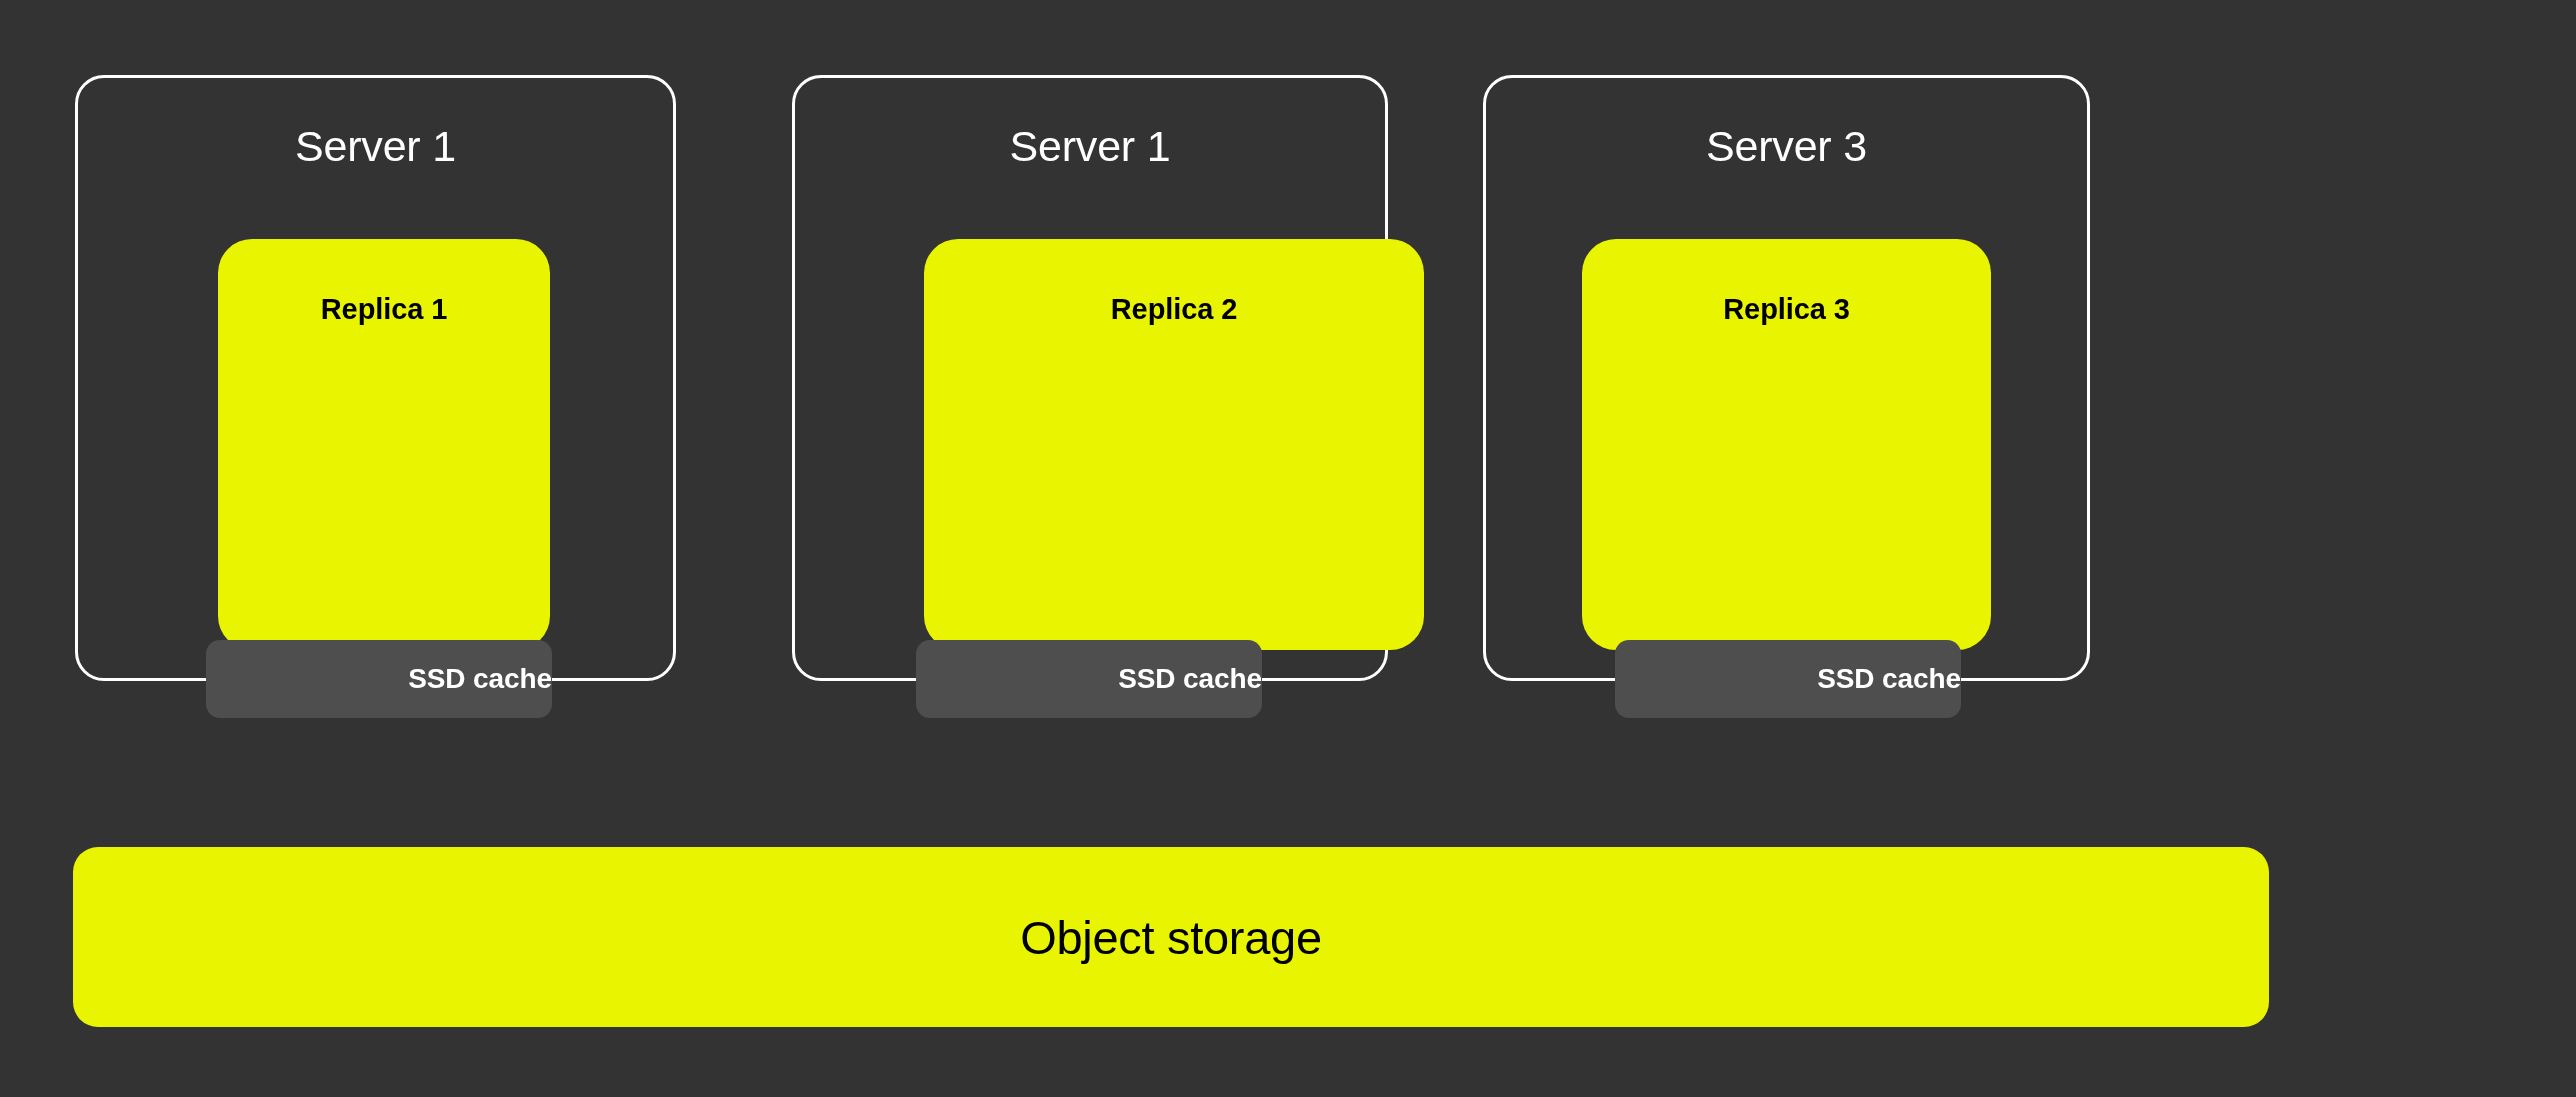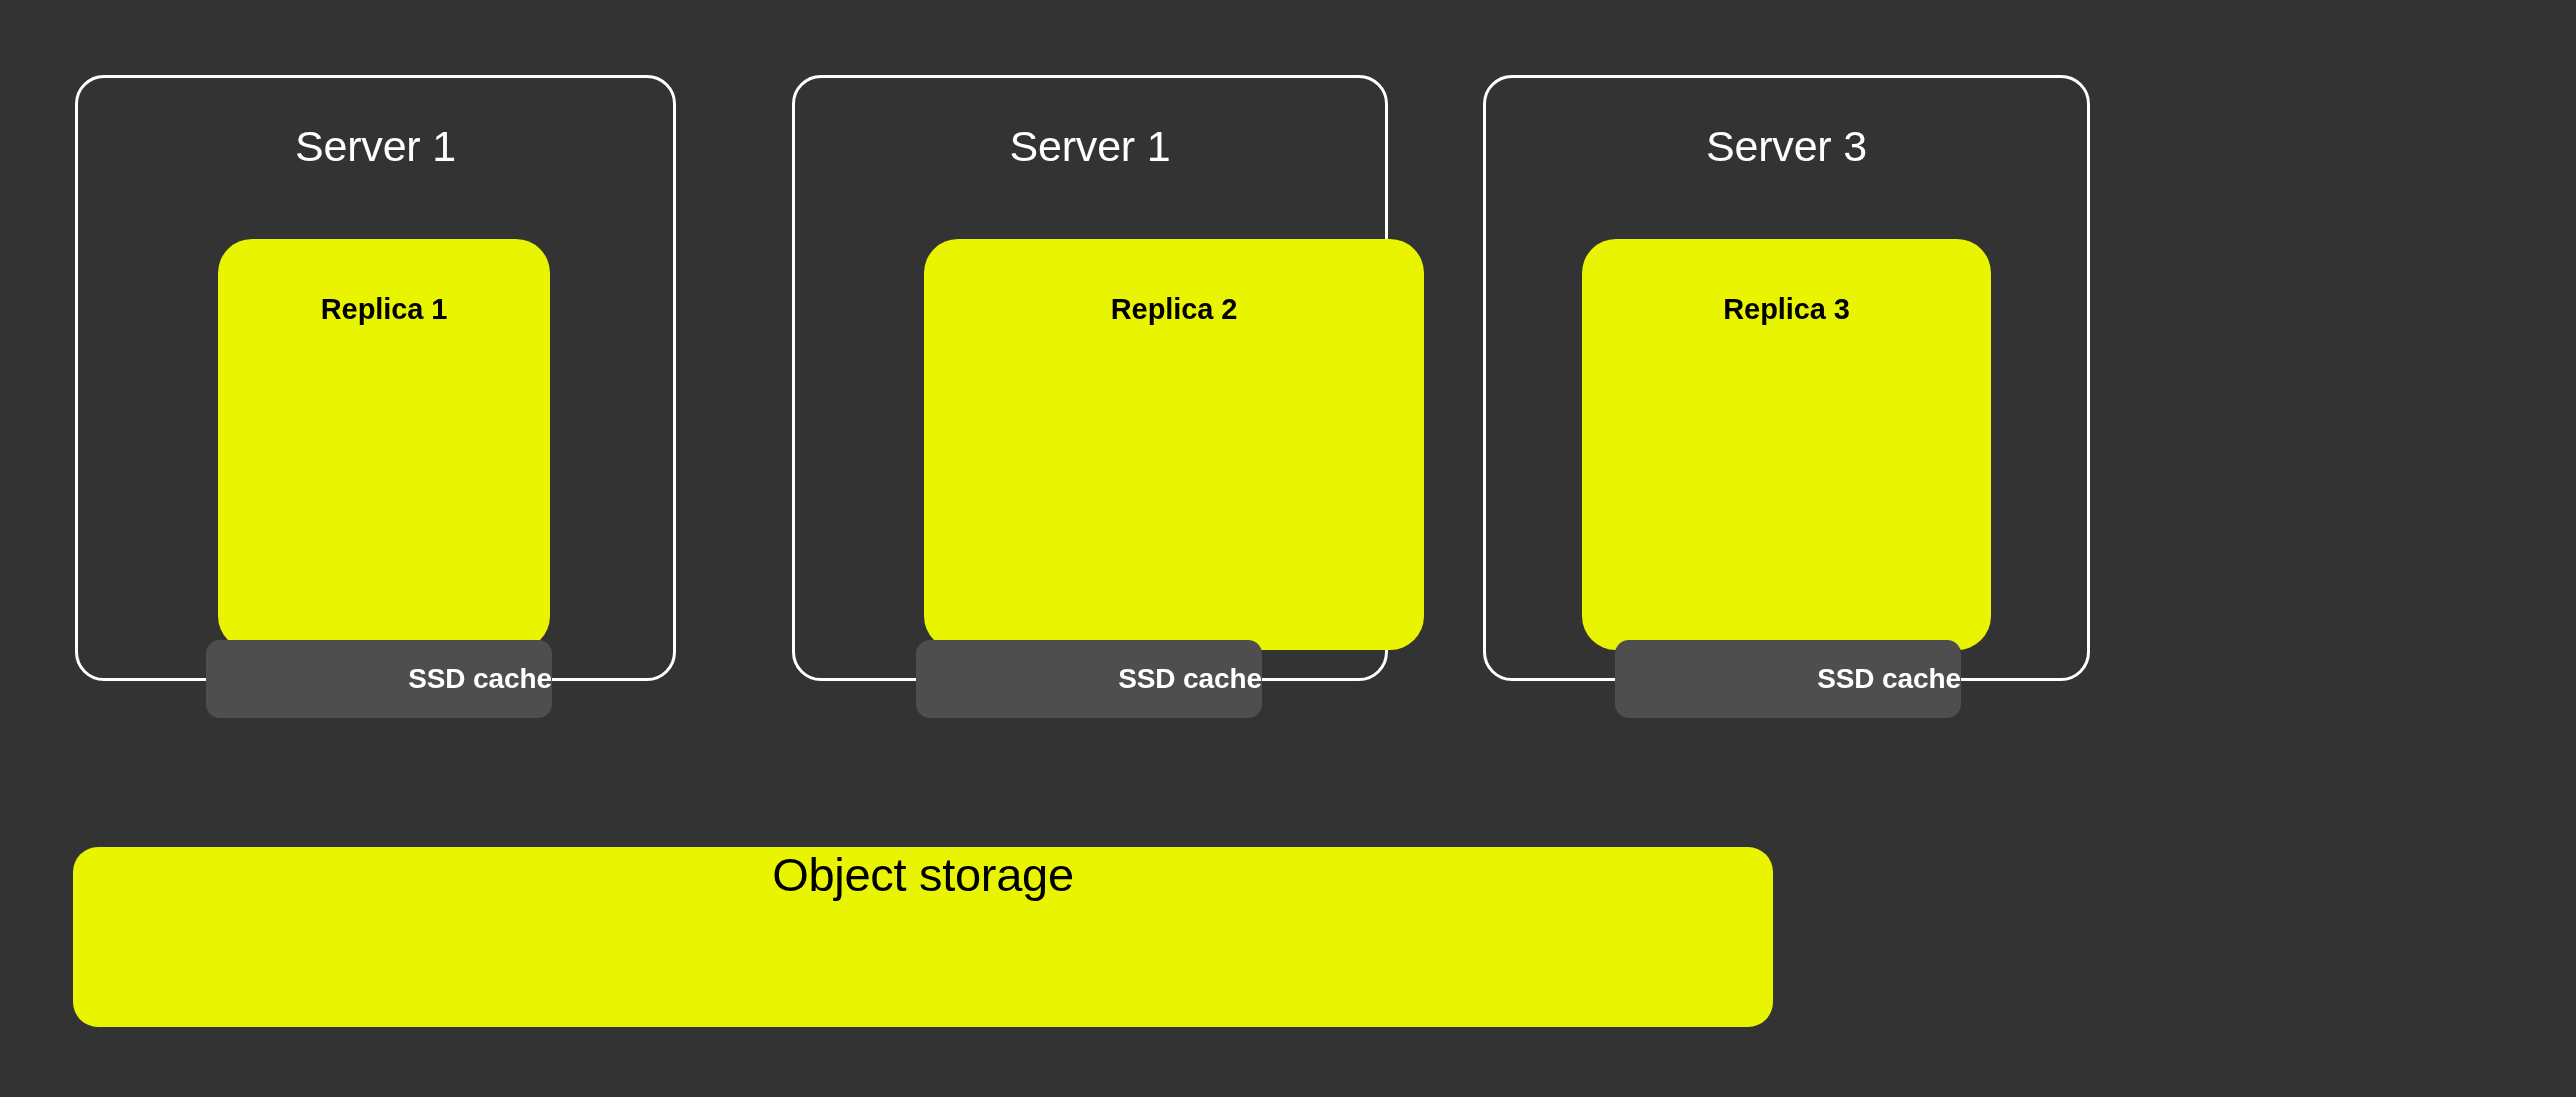--- a/index.html
+++ b/index.html
@@ -95,27 +95,27 @@
     font-weight: 700;
     letter-spacing: -0.1px;
     white-space: nowrap;
   }
 
   
   .object-storage {
     position: absolute;
     left: 73px;
     top: 847px;
-    width: 1700px;
+    width: 2196px;
     height: 180px;
     border-radius: 25px;
     background: #E9F500;
     z-index: 2;
     display: flex;
-    align-items: flex-start;
+    align-items: center;
     justify-content: center;
   }
   .object-storage-label {
     color: #000000;
     font-size: 47px;
     font-weight: 400;
     letter-spacing: -0.3px;
     white-space: nowrap;
   }
 

